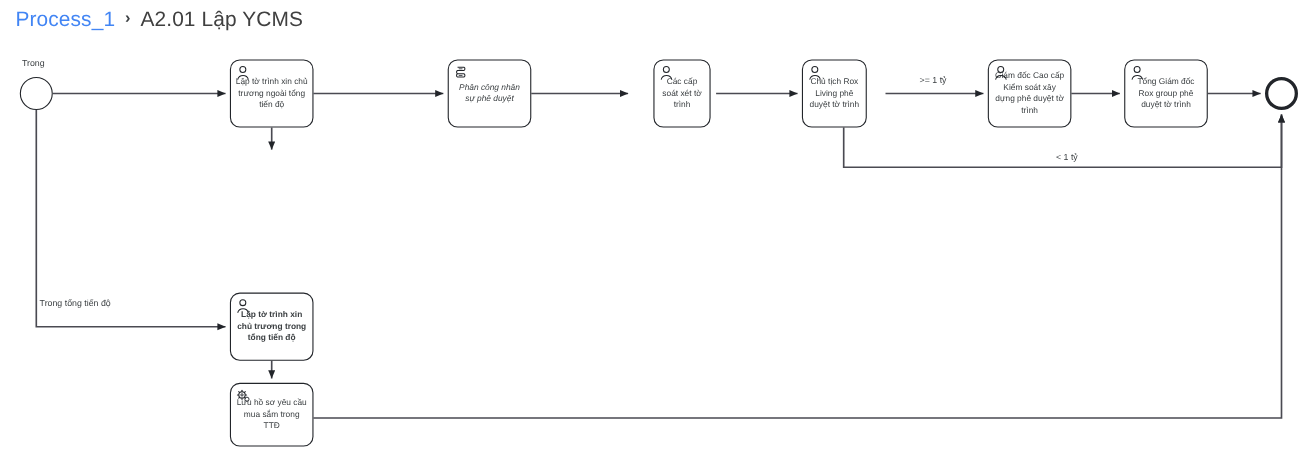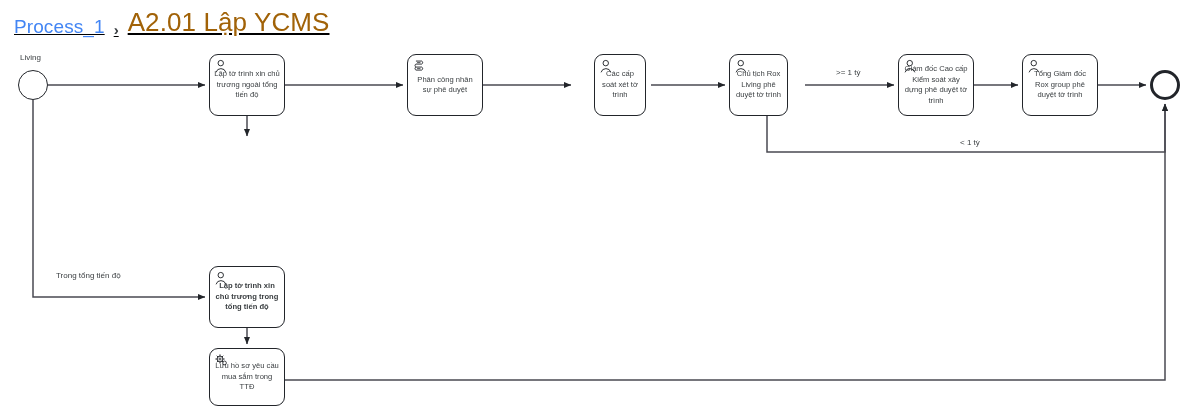--- a/index.html
+++ b/index.html
@@ -15,39 +15,38 @@
     position: relative;
   }
 
   
   #breadcrumb {
     position: absolute;
     left: 14px;
     top: 8px;
     height: 30px;
     display: flex;
-    align-items: flex-end;
+    align-items: flex-start;
     gap: 9px;
     white-space: nowrap;
-    text-decoration: underline;
   }
   #breadcrumb .crumb-link {
     color: #4285f4;
     font-size: 19px;
     letter-spacing: 0.1px;
     cursor: pointer;
   }
   #breadcrumb .crumb-sep {
     color: #3c4043;
     font-size: 15px;
     font-weight: 600;
   }
   #breadcrumb .crumb-current {
-    color: #a16207;
-    font-size: 26px;
+    color: #404040;
+    font-size: 19px;
     letter-spacing: 0.1px;
   }
 
   
   #canvas {
     position: absolute;
     left: 0;
     top: 0;
     width: 1196px;
     height: 416px;
@@ -156,34 +155,34 @@
 
       <path d="M33,100 L33,297 L205,297" marker-end="url(#arrow)"></path>
 
       <path d="M247,328 L247,344" marker-end="url(#arrow)"></path>
 
       <path d="M285,380 L1165,380 L1165,104" marker-end="url(#arrow)"></path>
     </g>
   </svg>
 
   <div class="event start" style="left:18px; top:70px; width:30px; height:30px;"></div>
-  <div class="event-label" style="left:20px; top:53px;">Living</div>
+  <div class="event-label" style="left:20px; top:53px;">Trong</div>
 
   <div class="event end" style="left:1150px; top:70px; width:30px; height:30px;"></div>
 
   <div class="task" style="left:209px; top:54px; width:76px; height:62px;">
     <svg class="task-icon" viewBox="0 0 16 16">
       <circle cx="7.2" cy="4.4" r="2.9" fill="none" stroke="#22252a" stroke-width="1"></circle>
       <path d="M2.2 14.2 A5.4 5.4 0 0 1 12.6 14.2" fill="none" stroke="#22252a" stroke-width="1"></path>
     </svg>
     <span class="task-label">Lập tờ trình xin chủ trương ngoài tổng tiến độ</span>
   </div>
 
 
-  <div class="task" style="left:407px; top:54px; width:76px; height:62px;">
+  <div class="task" style="left:407px; top:54px; width:76px; height:62px;font-style:italic;">
     <svg class="task-icon" viewBox="0 0 16 16">
       <path d="M4.2 2.2 h6.2 a1.8 1.8 0 0 1 0 3.2 h-6.2 a1.8 1.8 0 0 0 0 3.2 h6.2 a1.8 1.8 0 0 1 0 3.2 h-6.2 a1.8 1.8 0 0 1 0 -3.2" fill="none" stroke="#22252a" stroke-width="1"></path>
       <line x1="5.4" y1="3.8" x2="9.0" y2="3.8" stroke="#22252a" stroke-width="0.8"></line>
       <line x1="5.4" y1="10.2" x2="9.0" y2="10.2" stroke="#22252a" stroke-width="0.8"></line>
     </svg>
     <span class="task-label">Phân công nhân sự phê duyệt</span>
   </div>
 
   <div class="task" style="left:594px; top:54px; width:52px; height:62px;">
     <svg class="task-icon" viewBox="0 0 16 16">
@@ -237,17 +236,17 @@
         <line x1="3.2" y1="3.2" x2="4.2" y2="4.2"></line>
         <line x1="8.6" y1="8.6" x2="9.6" y2="9.6"></line>
         <line x1="9.6" y1="3.2" x2="8.6" y2="4.2"></line>
         <line x1="4.2" y1="8.6" x2="3.2" y2="9.6"></line>
       </g>
       <circle cx="11.2" cy="10.6" r="2.0" fill="none" stroke="#22252a" stroke-width="0.9"></circle>
     </svg>
     <span class="task-label">Lưu hồ sơ yêu cầu mua sắm trong TTĐ</span>
   </div>
 
-  <div class="flow-label" style="left:56px; top:271px;">Trong tổng tiến độ</div>
+  <div class="flow-label" style="left:36px; top:271px;">Trong tổng tiến độ</div>
   <div class="flow-label" style="left:836px; top:68px;">&gt;= 1 tỷ</div>
   <div class="flow-label" style="left:960px; top:138px;">&lt; 1 tỷ</div>
 
 </div>
 
 </body></html>

